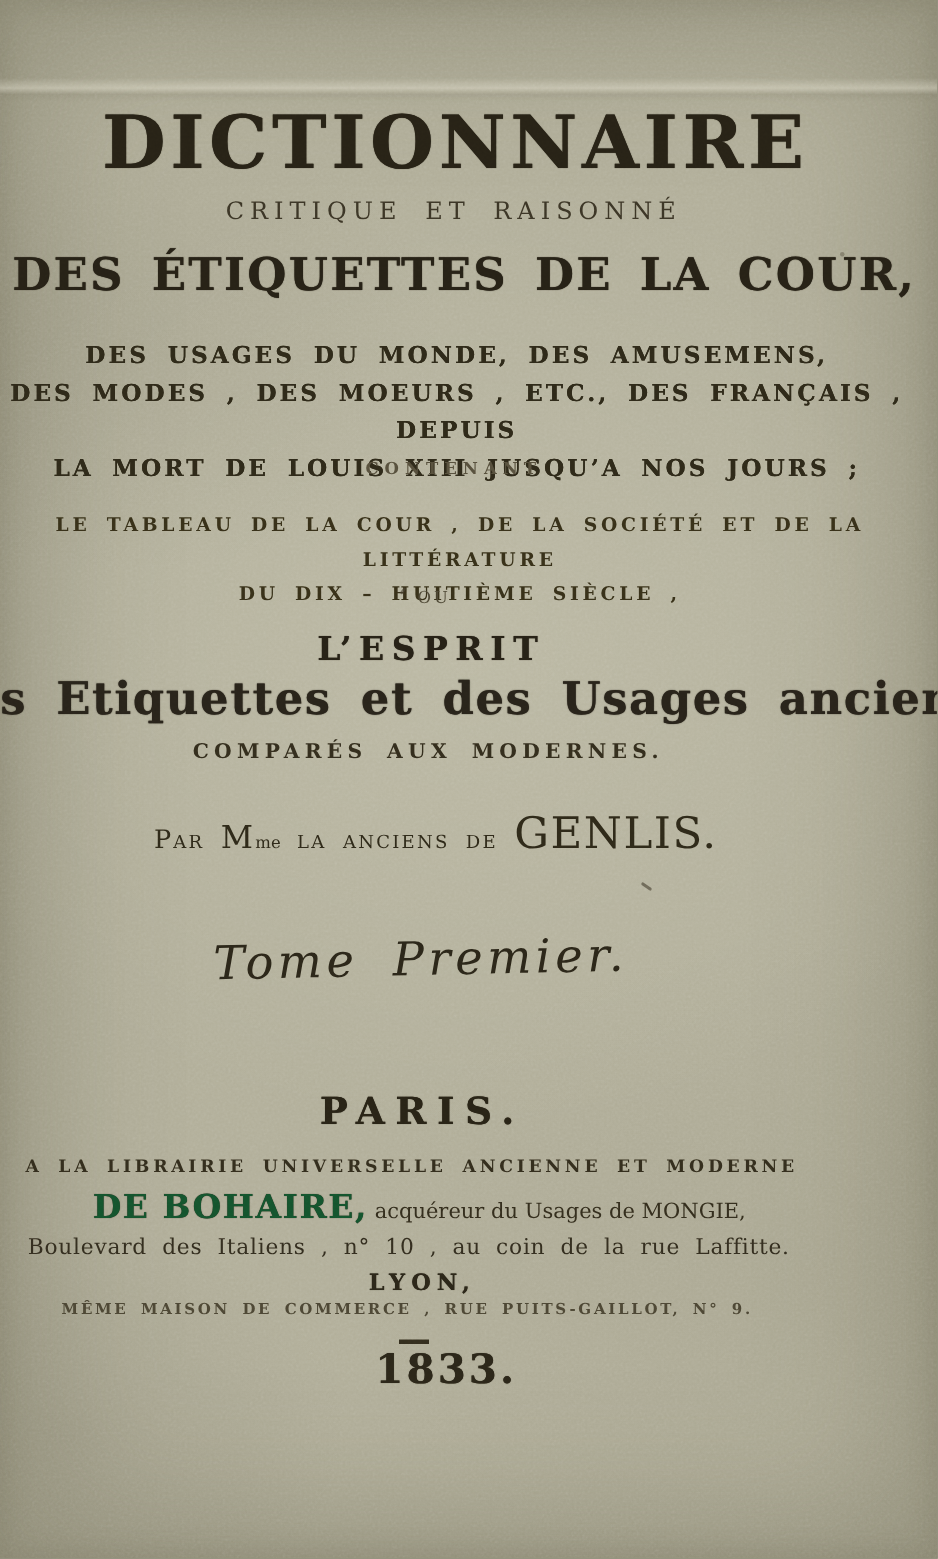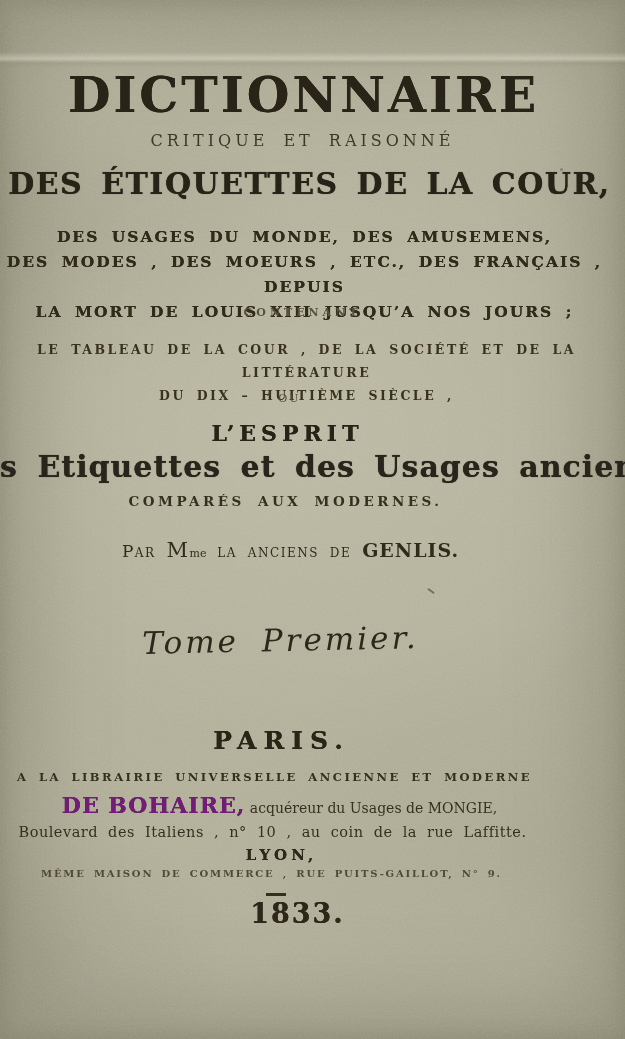--- a/index.html
+++ b/index.html
@@ -34,28 +34,28 @@
   .contenant    {top:306px; transform:translateX(-10px); font-size:11px; letter-spacing:4px; color:#564f3c; font-weight:bold;}
   .contents     {position:absolute;top:338px;left:0;width:625px;text-align:center;font-size:12.5px;font-weight:bold;letter-spacing:2.5px;word-spacing:4px;line-height:23px;color:#373019;transform:translateX(-6px);}
   .ou           {top:392px; transform:translateX(-23px); font-size:11px; letter-spacing:2px; color:#4e4836;}
   .alt-title    {top:420px; transform:translateX(-25px); font-size:22px; font-weight:bold; letter-spacing:5px; color:#262116; text-shadow:0 0 .6px #262116;}
   .blackletter  {top:449px; transform:translateX(-47px); font-size:30px; font-weight:bold; letter-spacing:1px; word-spacing:8px; color:#28231a; text-shadow:0 0 .8px #28231a;}
   .compared     {top:493px; transform:translateX(-27px); font-size:13.5px; font-weight:bold; letter-spacing:3.5px; word-spacing:5px; color:#332d1d;}
 
   .byline       {top:538px; transform:translateX(-22px); font-size:17px; color:#2e2919; font-variant:small-caps; letter-spacing:1.5px; word-spacing:4px;}
   .byline .big-m{font-size:21px;font-variant:normal;}
   .byline .sup  {font-size:11px;font-variant:normal;letter-spacing:0;margin-top:47px;}
-  .byline .name {font-size:19px;font-variant:normal;letter-spacing:1px;font-weight:bold;}
+  .byline .name {font-size:29px;font-variant:normal;letter-spacing:1px;}
 
   .tome         {top:622px; transform:translateX(-32px) rotate(-1.2deg); font-size:31px; font-style:italic; letter-spacing:3px; word-spacing:10px; color:#2b2619;}
 
   .paris        {top:726px; transform:translateX(-31px); font-size:25px; font-weight:bold; letter-spacing:7px; color:#28231637; color:#282316; text-shadow:0 0 .5px #282316;}
   .librairie    {top:770px; transform:translateX(-38px); font-size:11.5px; font-weight:bold; letter-spacing:2.5px; word-spacing:4px; color:#332d1d;}
   .bohaire      {top:792px; transform:translateX(-33px); font-size:14px; color:#332d1d;}
-  .bohaire .pub {font-size:22px; font-weight:bold; letter-spacing:1px; text-shadow:0 0 .6px #282316; color:#701a75;}
+  .bohaire .pub {font-size:22px; font-weight:bold; letter-spacing:1px; text-shadow:0 0 .6px #282316; color:#14532d;}
   .boulevard    {top:824px; transform:translateX(-40px); font-size:14.5px; letter-spacing:.5px; word-spacing:5px; color:#332d1f;}
   .lyon         {top:846px; transform:translateX(-31px); font-size:15px; font-weight:bold; letter-spacing:4px; color:#2b2619; text-shadow:0 0 .5px #2b2619;}
   .meme         {top:868px; transform:translateX(-41px); font-size:10px; font-weight:bold; letter-spacing:1.8px; word-spacing:3px; color:#4c4634;}
   .rule         {position:absolute;top:893px;left:266px;width:20px;height:2.5px;background:#332d1d;}
   .year         {top:898px; transform:translateX(-15px); font-size:27px; font-weight:bold; letter-spacing:2px; color:#2b2619; text-shadow:0 0 .5px #2b2619;}
 
   .speck{position:absolute;background:#4a4434;opacity:.65;border-radius:1px;pointer-events:none;}
   .speck-1{top:590px;left:427px;width:8px;height:2px;transform:rotate(35deg);}
   .speck-2{top:393px;left:266px;width:5px;height:1.5px;transform:rotate(-55deg);}
   .speck-3{top:168px;left:560px;width:3px;height:3px;border-radius:50%;opacity:.4;}

